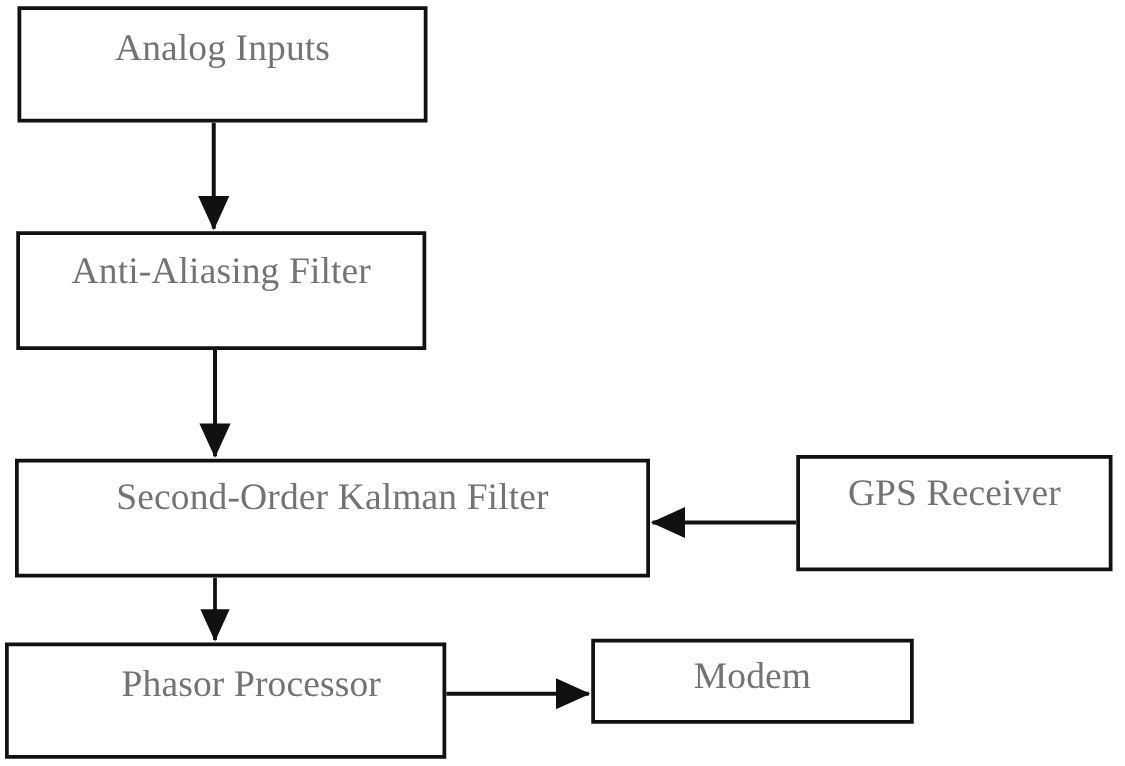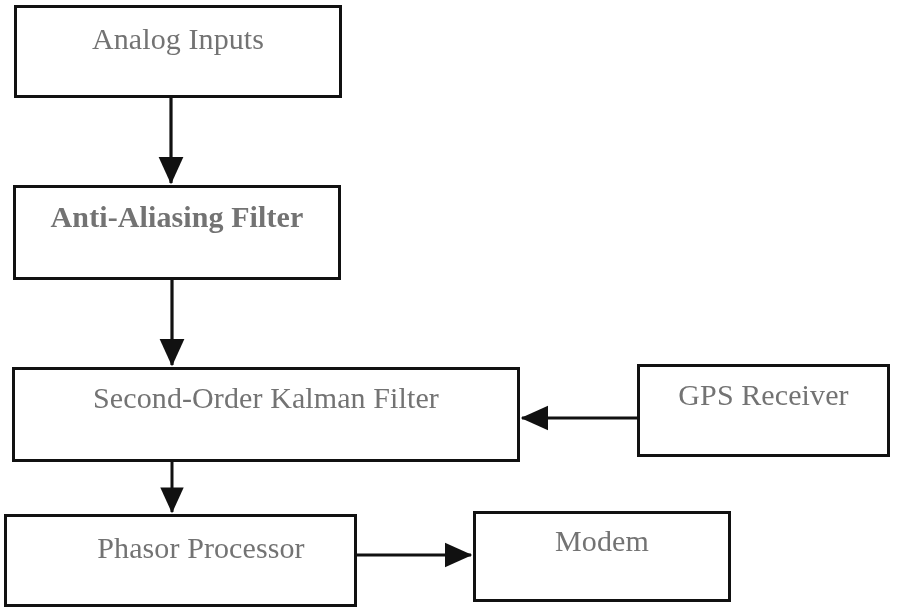--- a/index.html
+++ b/index.html
@@ -34,33 +34,33 @@
     font-size: 30px;
     line-height: 34px;
     letter-spacing: 0.1px;
     white-space: nowrap;
     color: #737373;
   }
   
   #node-analog-inputs      { left: 14px;  top: 5px;   width: 328px; height: 93px; }
   #node-analog-inputs .node-label      { top: 14px; }
 
-  #node-anti-aliasing      { left: 13px;  top: 185px; width: 328px; height: 95px; font-weight: bold; }
+  #node-anti-aliasing      { left: 13px;  top: 185px; width: 328px; height: 95px; }
   #node-anti-aliasing .node-label      { top: 12px; }
 
   #node-kalman-filter      { left: 12px;  top: 367px; width: 508px; height: 95px; }
   #node-kalman-filter .node-label      { top: 11px; }
 
   #node-gps-receiver       { left: 637px; top: 364px; width: 253px; height: 93px; }
   #node-gps-receiver .node-label       { top: 11px; }
 
   #node-phasor-processor   { left: 4px;   top: 514px; width: 353px; height: 93px; }
   #node-phasor-processor .node-label   { top: 14px; padding-left: 41px; }
 
-  #node-modem              { left: 473px; top: 511px; width: 258px; height: 91px; }
+  #node-modem              { left: 473px; top: 511px; width: 258px; height: 68px; }
   #node-modem .node-label              { top: 10px; }
 
   
   #edges {
     position: absolute;
     left: 0;
     top: 0;
     width: 900px;
     height: 613px;
     pointer-events: none;

